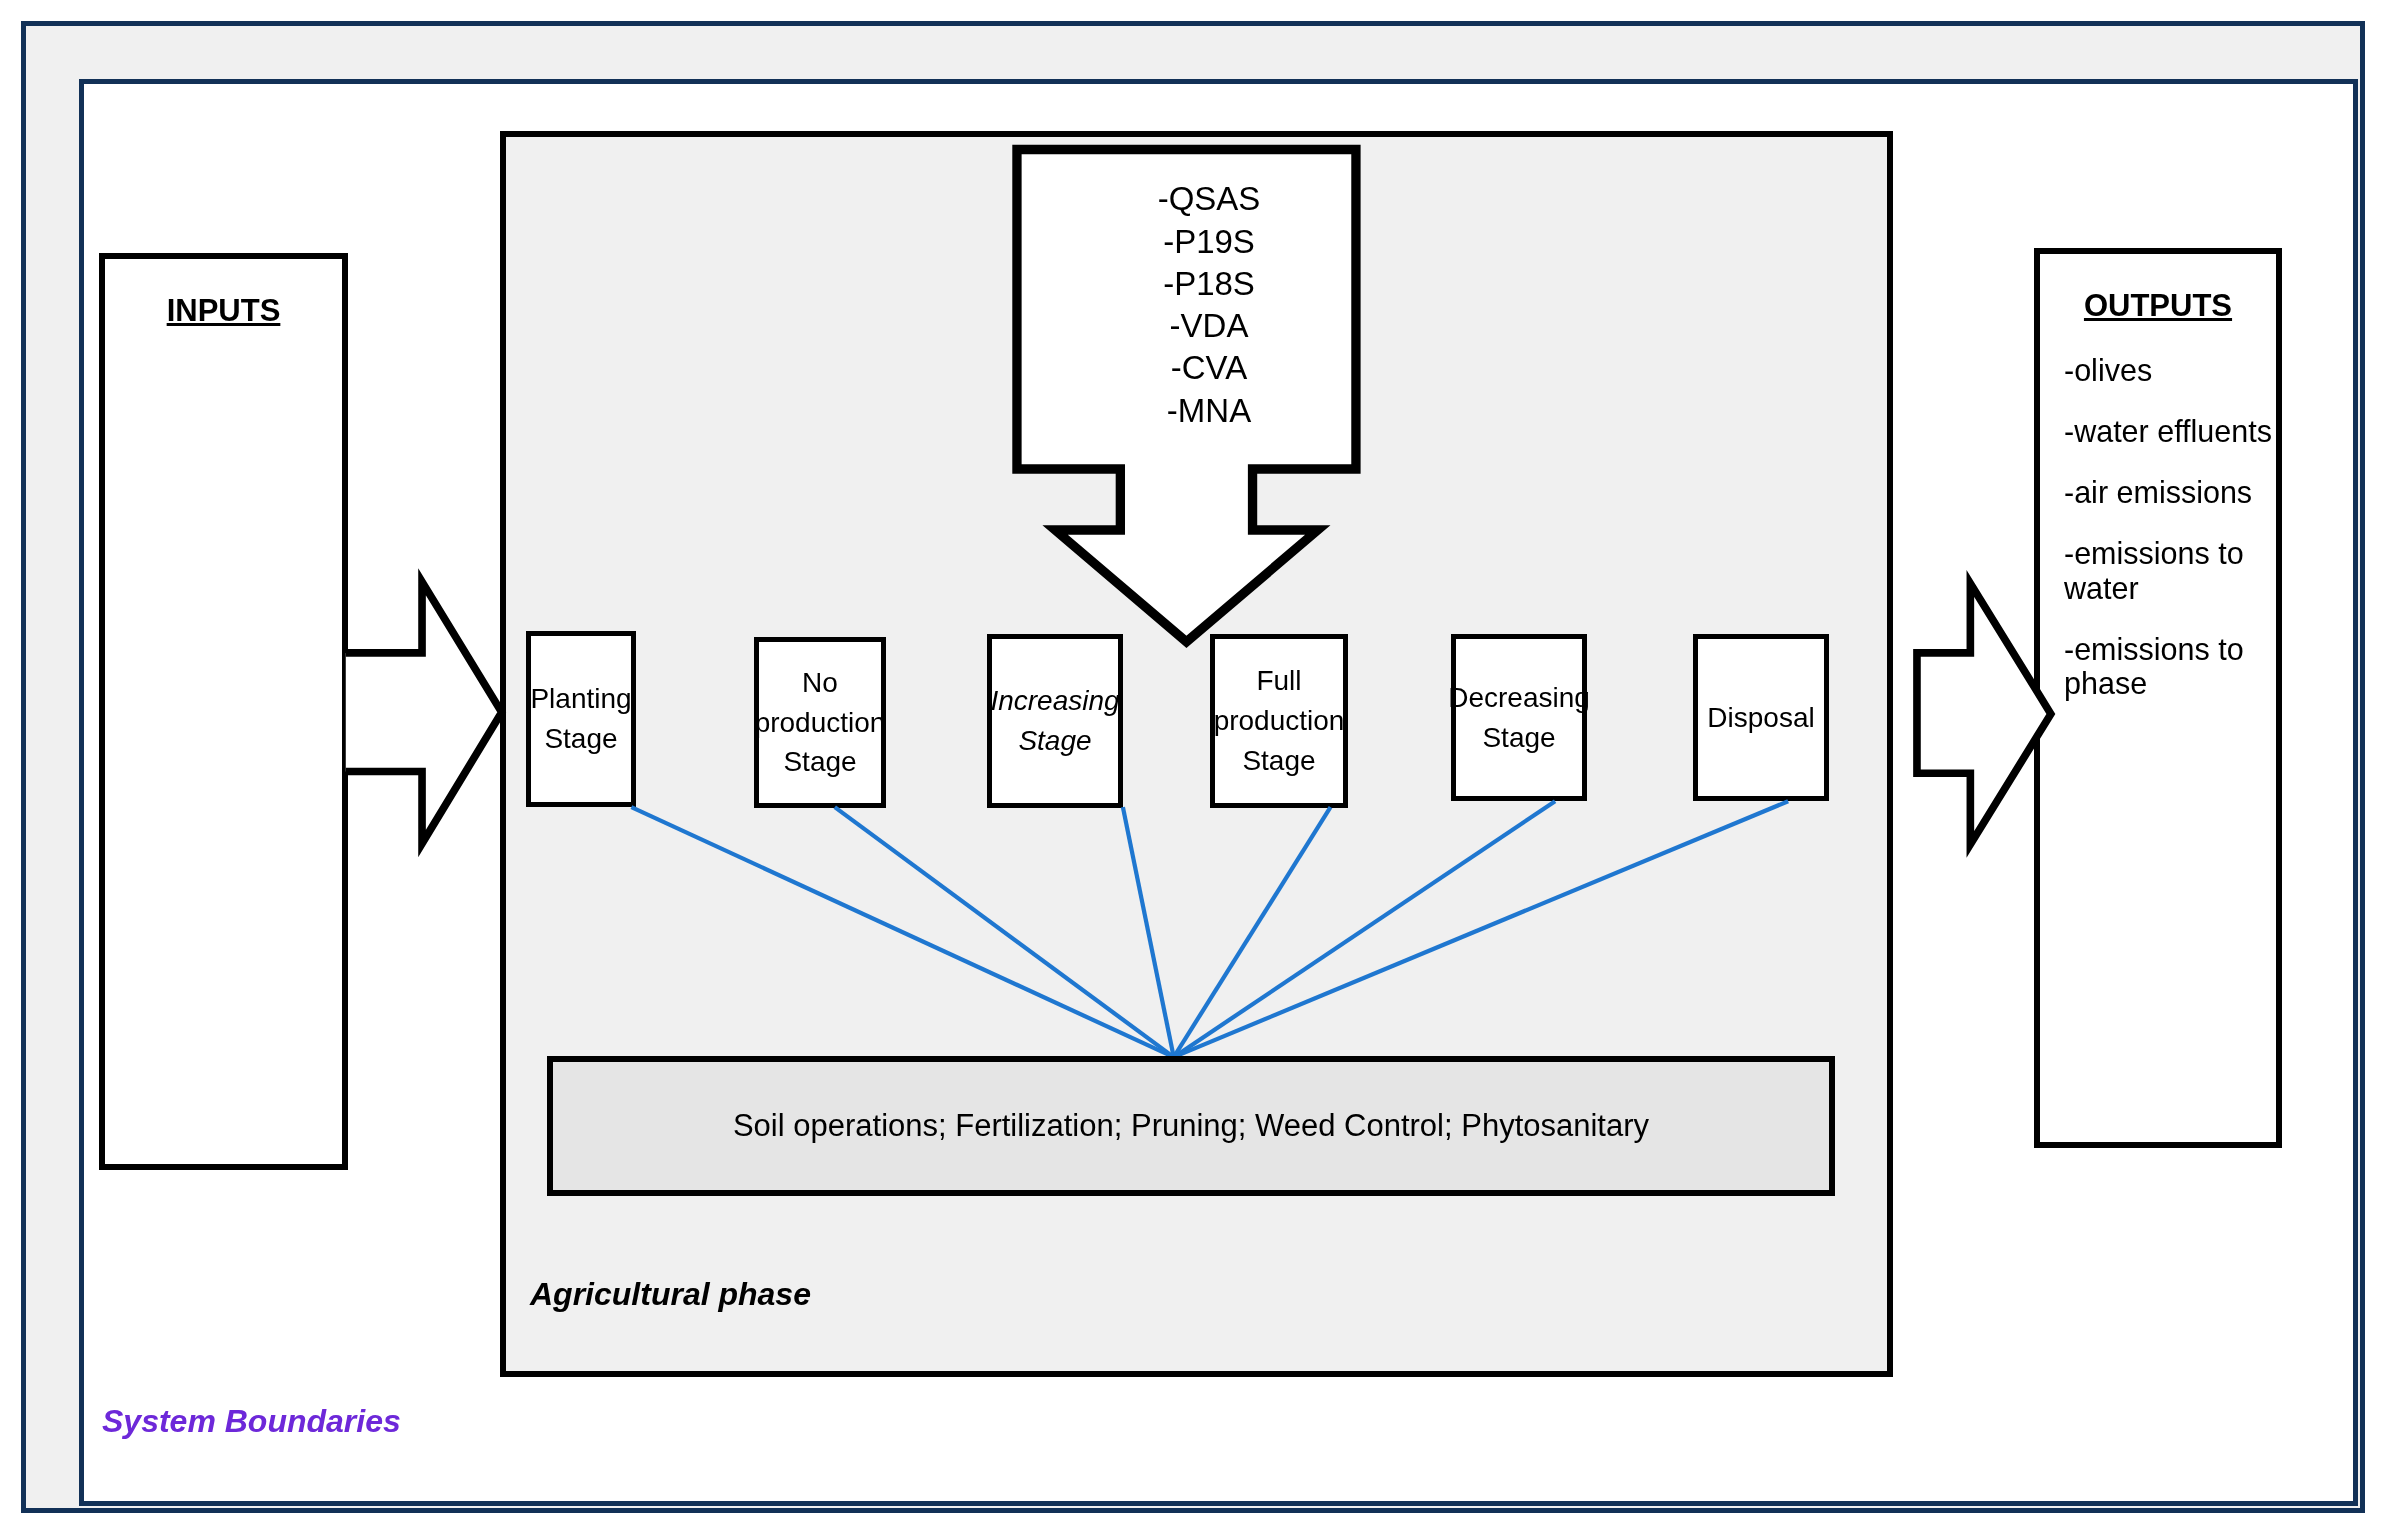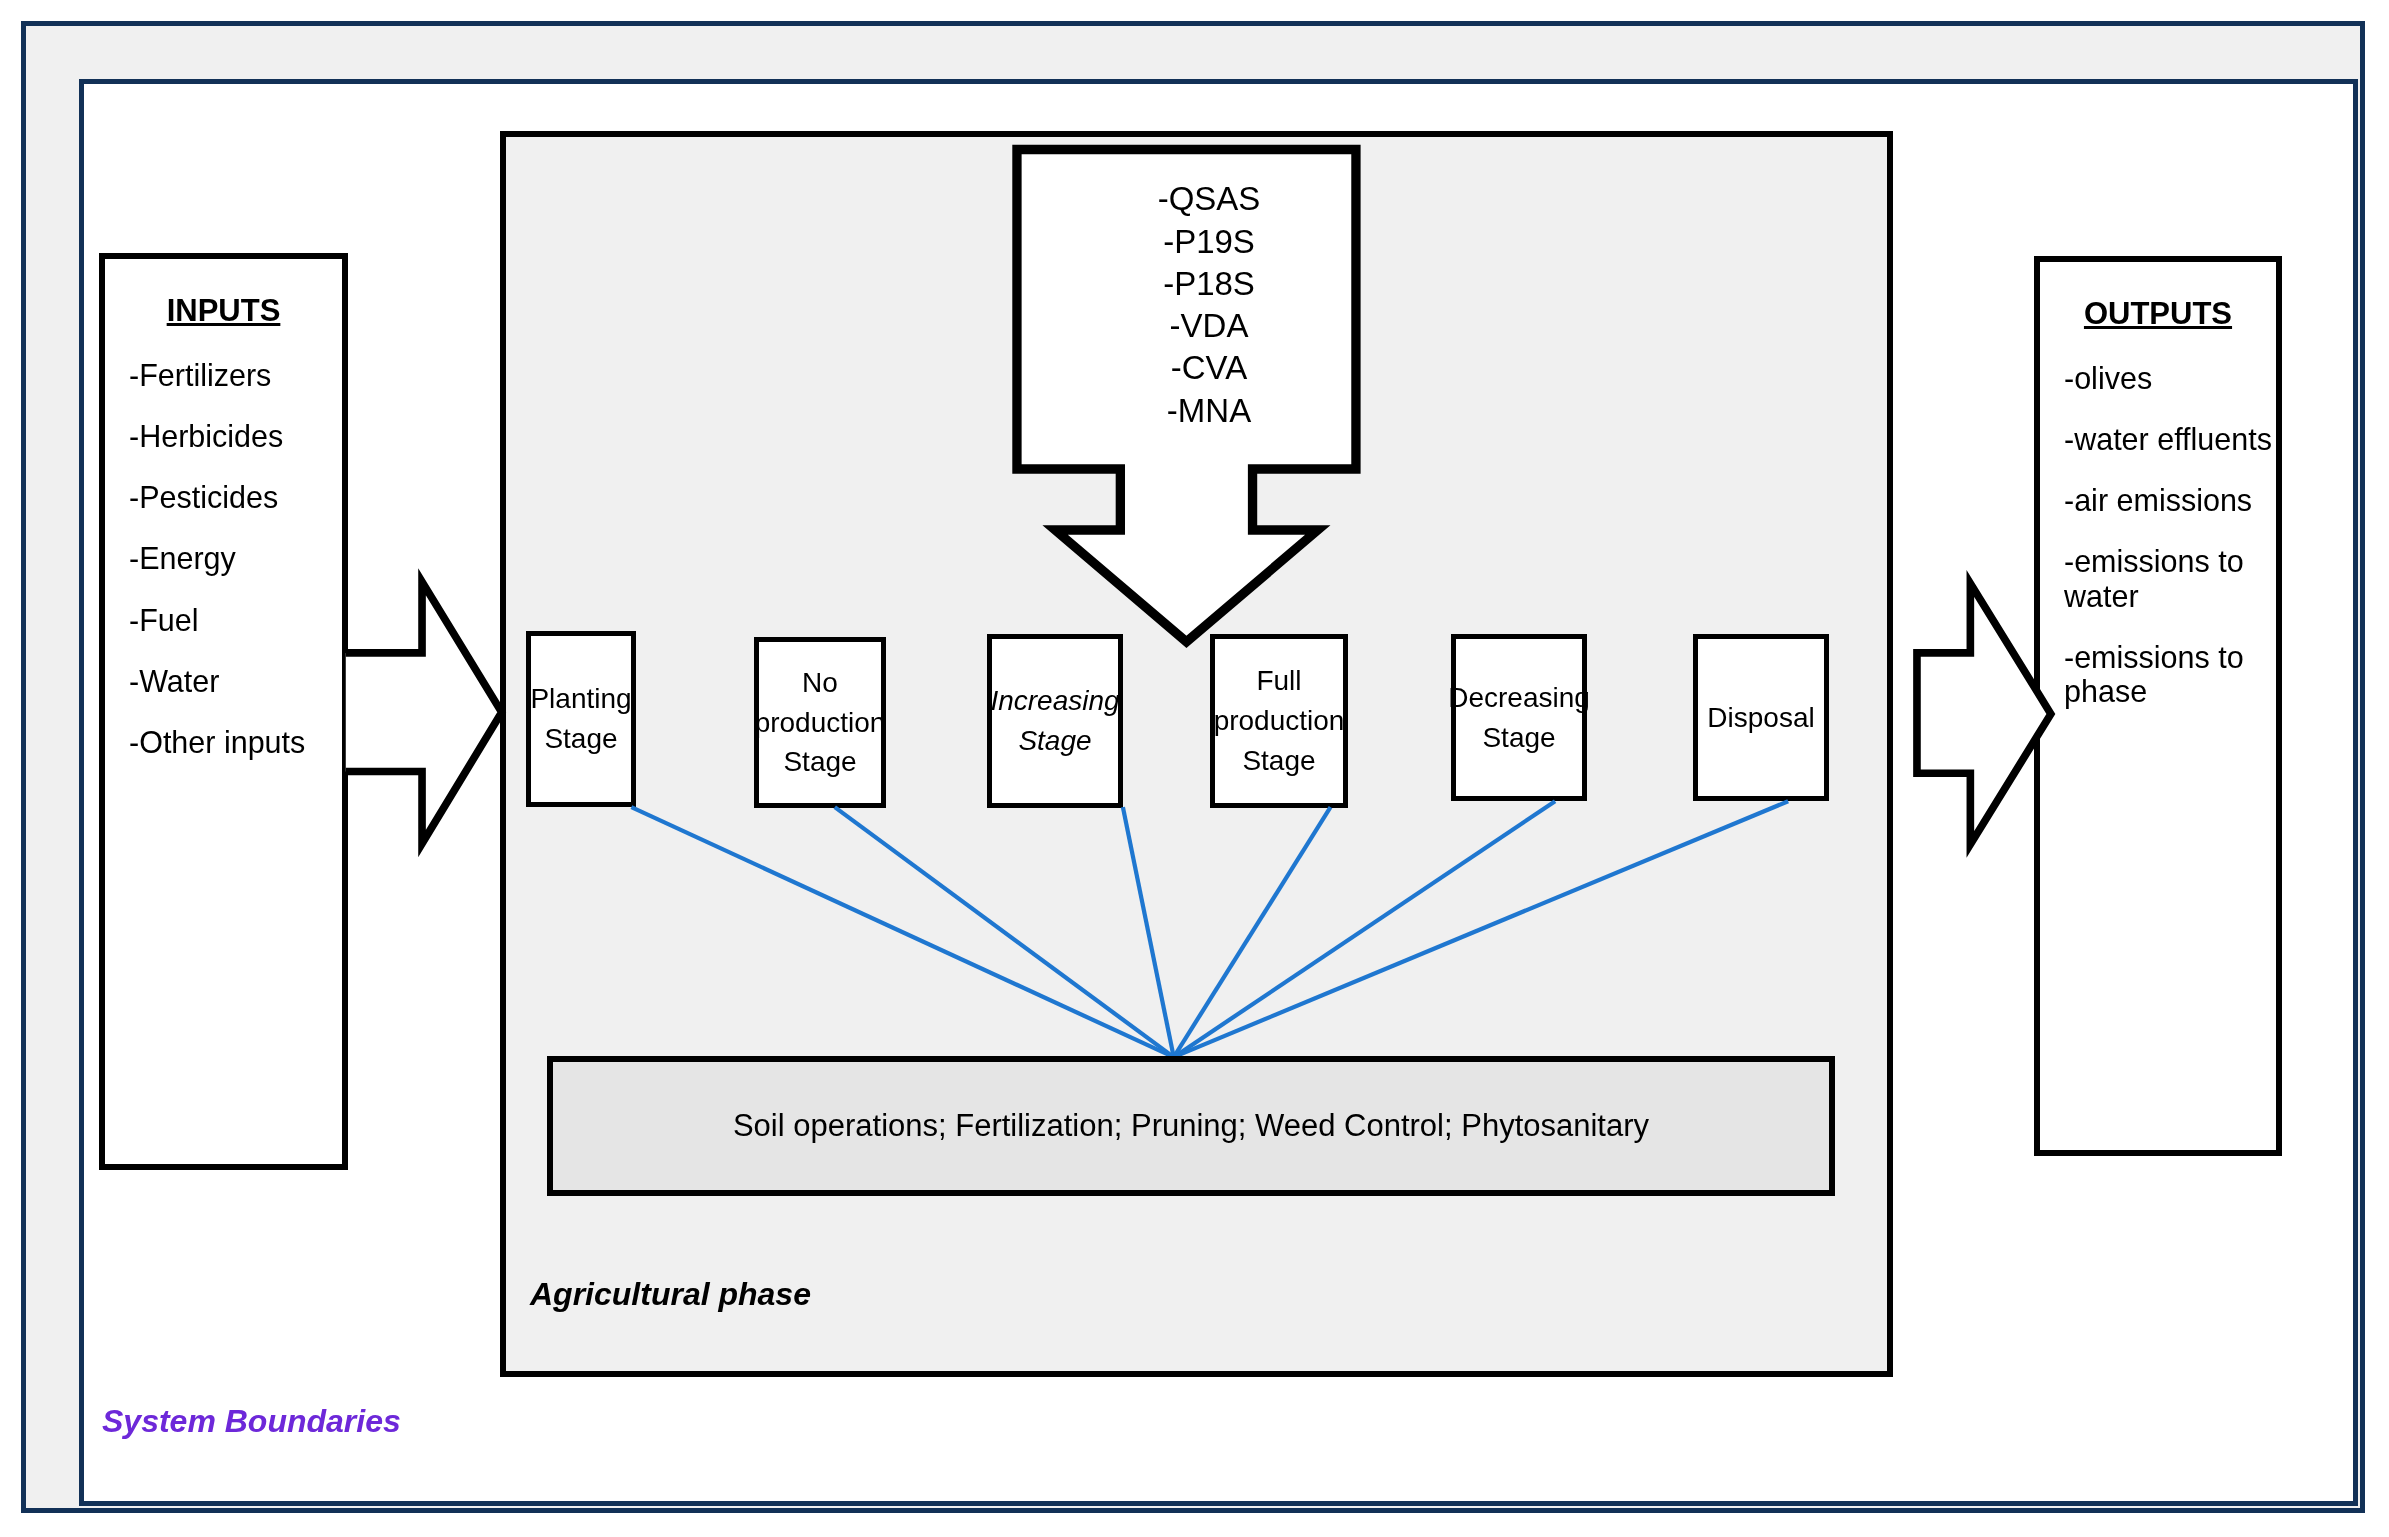--- a/index.html
+++ b/index.html
@@ -71,21 +71,21 @@
 
   
   .io-box {
     position: absolute;
     box-sizing: border-box;
     border: 6px solid #000000;
     background: #ffffff;
     padding: 0;
   }
   #inputs-box  { left: 99px;  top: 253px; width: 249px; height: 917px; }
-  #outputs-box { left: 2034px; top: 256px; width: 248px; height: 900px; }
+  #outputs-box { left: 2034px; top: 248px; width: 248px; height: 900px; }
 
   .io-title {
     text-align: center;
     font-size: 31px;
     font-weight: bold;
     text-decoration: underline;
     margin-top: 34px;
     margin-bottom: 29px;
     color: #000;
   }
@@ -195,29 +195,20 @@
   <path d="M 408 770 L 498 770 L 498 686 L 592 840 L 498 995 L 498 910 L 408 910" fill="#ffffff" stroke="#000000" stroke-width="9" stroke-linejoin="miter" stroke-linecap="butt"></path>
 
   <path d="M 2262 770 L 2325 770 L 2325 688 L 2420 842 L 2325 996 L 2325 912 L 2262 912 Z" fill="#ffffff" stroke="#000000" stroke-width="9" stroke-linejoin="miter"></path>
 
   <path d="M 1200 176 L 1600 176 L 1600 553 L 1478 553 L 1478 625 L 1555 625
            L 1400 757 L 1245 625 L 1322 625 L 1322 553 L 1200 553 Z" fill="#ffffff" stroke="#000000" stroke-width="11" stroke-linejoin="miter"></path>
 </svg>
 
 <div class="io-box" id="inputs-box">
   <div class="io-title">INPUTS</div>
-  <div class="io-list">
-    <div class="io-item">-Fertilizers</div>
-    <div class="io-item">-Herbicides</div>
-    <div class="io-item">-Pesticides</div>
-    <div class="io-item">-Energy</div>
-    <div class="io-item">-Fuel</div>
-    <div class="io-item">-Water</div>
-    <div class="io-item">-Other inputs</div>
-  </div>
 </div>
 
 <div class="io-box" id="outputs-box">
   <div class="io-title">OUTPUTS</div>
   <div class="io-list">
     <div class="io-item">-olives</div>
     <div class="io-item">-water effluents</div>
     <div class="io-item">-air emissions</div>
     <div class="io-item">-emissions to water</div>
     <div class="io-item">-emissions to phase</div>

